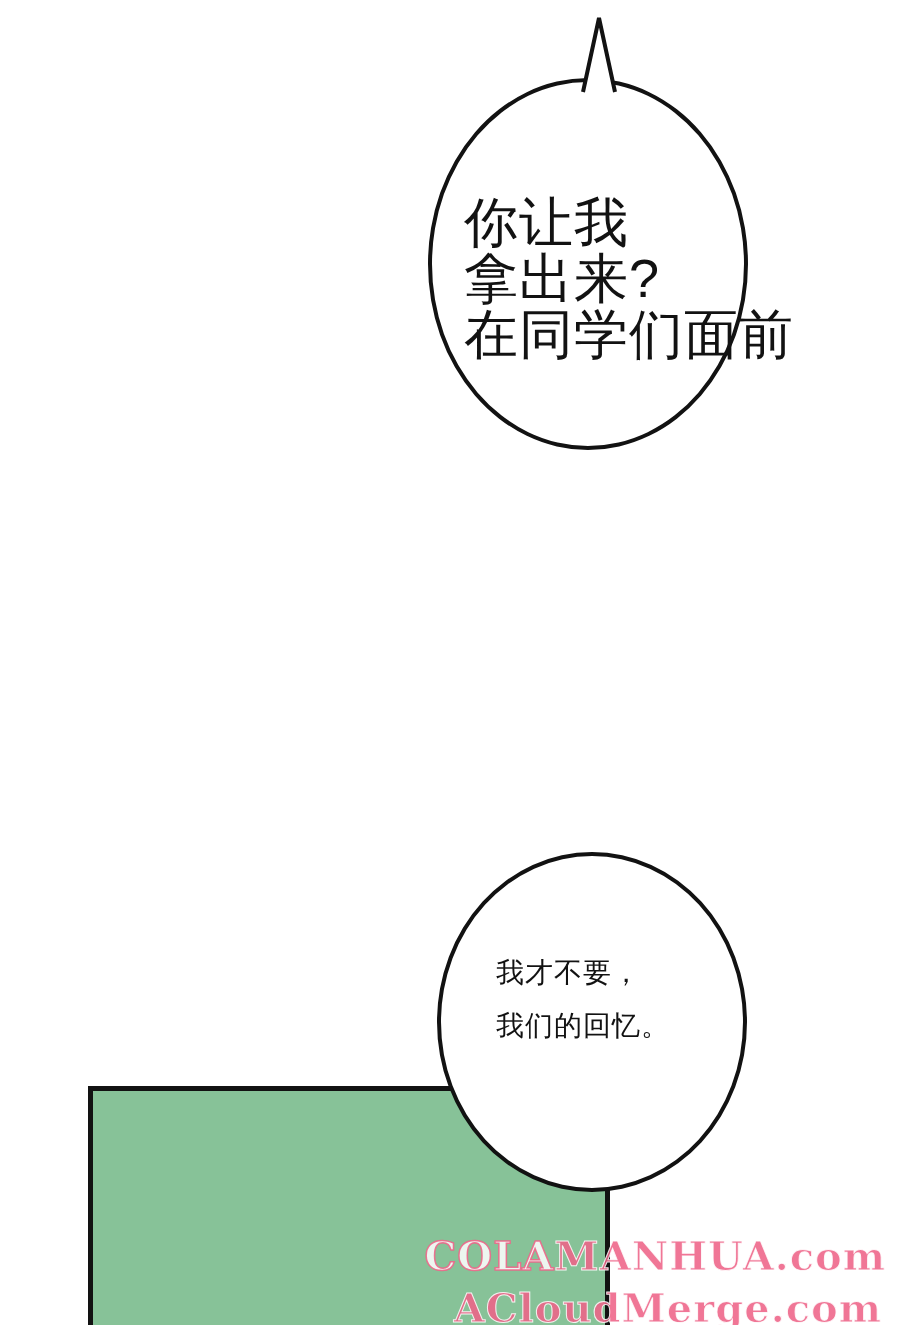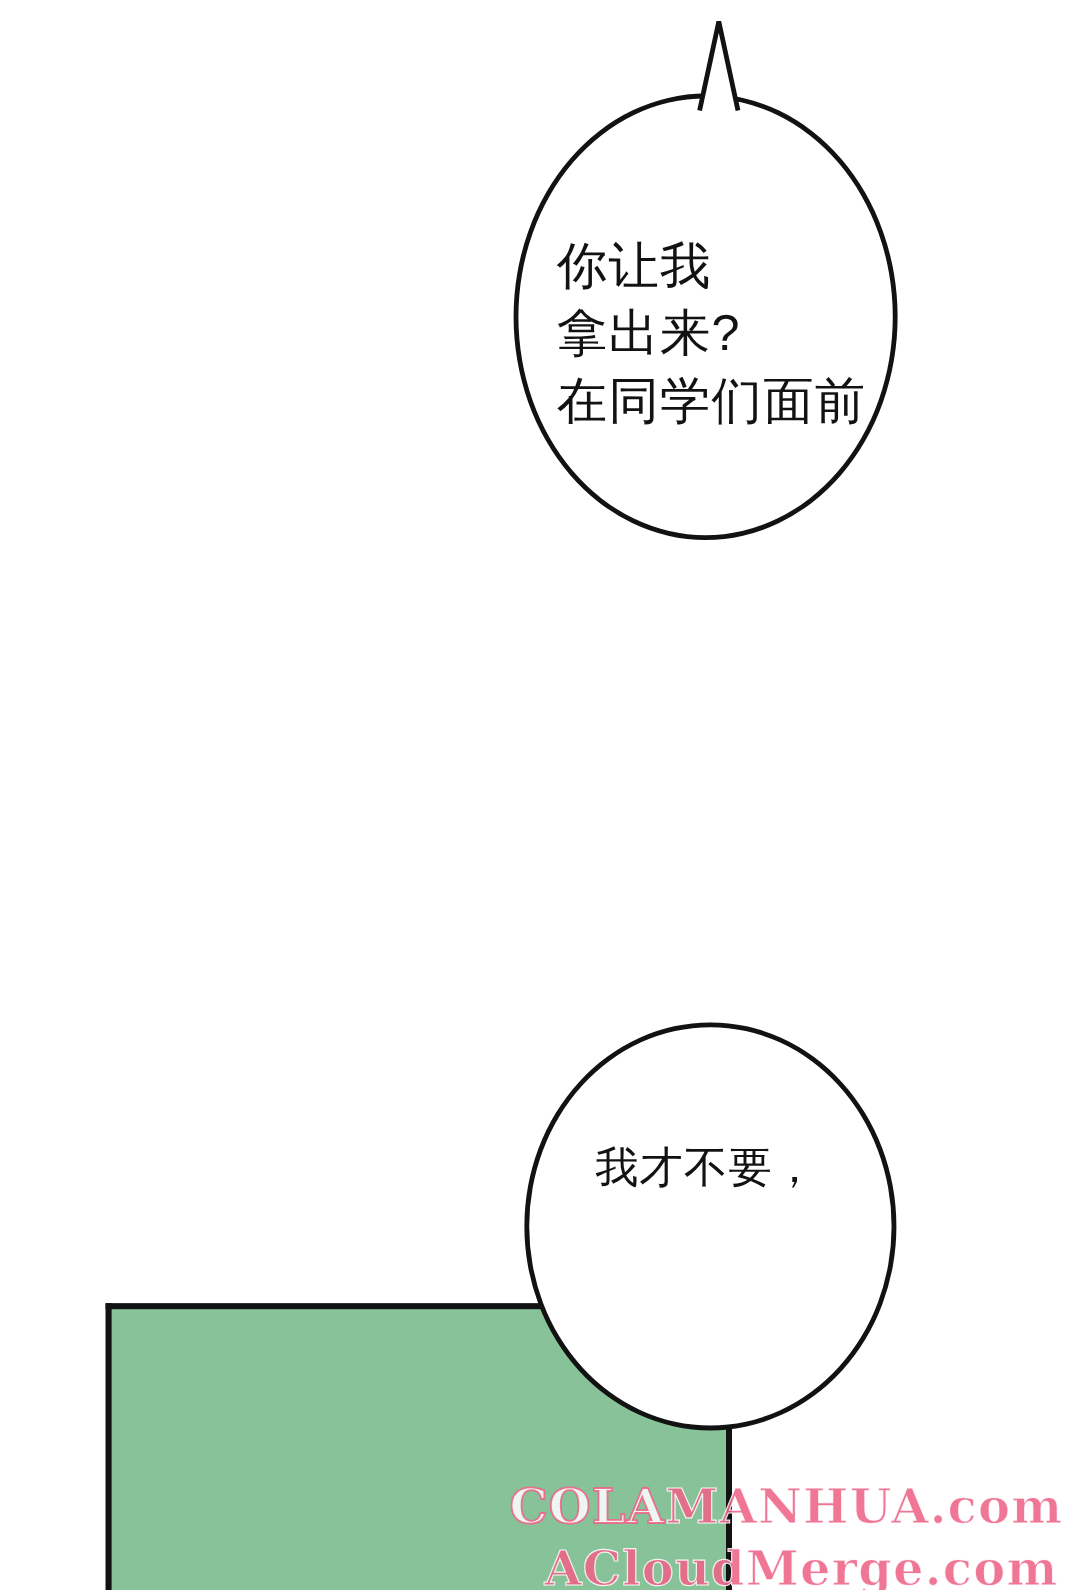--- a/index.html
+++ b/index.html
@@ -38,27 +38,27 @@
   }
   .bubble-text {
     position: absolute;
     color: #121212;
     white-space: nowrap;
     letter-spacing: 1px;
   }
   .bubble-top .bubble-text {
     left: 32px;
     top: 112px;
-    font-size: 42px;
+    font-size: 54px;
     line-height: 56px;
   }
   .bubble-bottom .bubble-text {
     left: 55px;
     top: 90px;
-    font-size: 36px;
+    font-size: 28px;
     line-height: 53px;
   }
 
   .tail {
     position: absolute;
     left: 575px;
     top: 12px;
     width: 50px;
     height: 82px;
   }
@@ -107,20 +107,21 @@
 </head>
 <body>
 
 <div class="page">
 
   <div class="green-panel"></div>
 
   <div class="bubble bubble-bottom">
     <div class="bubble-text">
       <div>我才不要，</div>
+      <div>我们的回忆。</div>
     </div>
   </div>
 
   <div class="bubble bubble-top">
     <div class="bubble-text">
       <div>你让我</div>
       <div>拿出来?</div>
       <div>在同学们面前</div>
     </div>
   </div>

